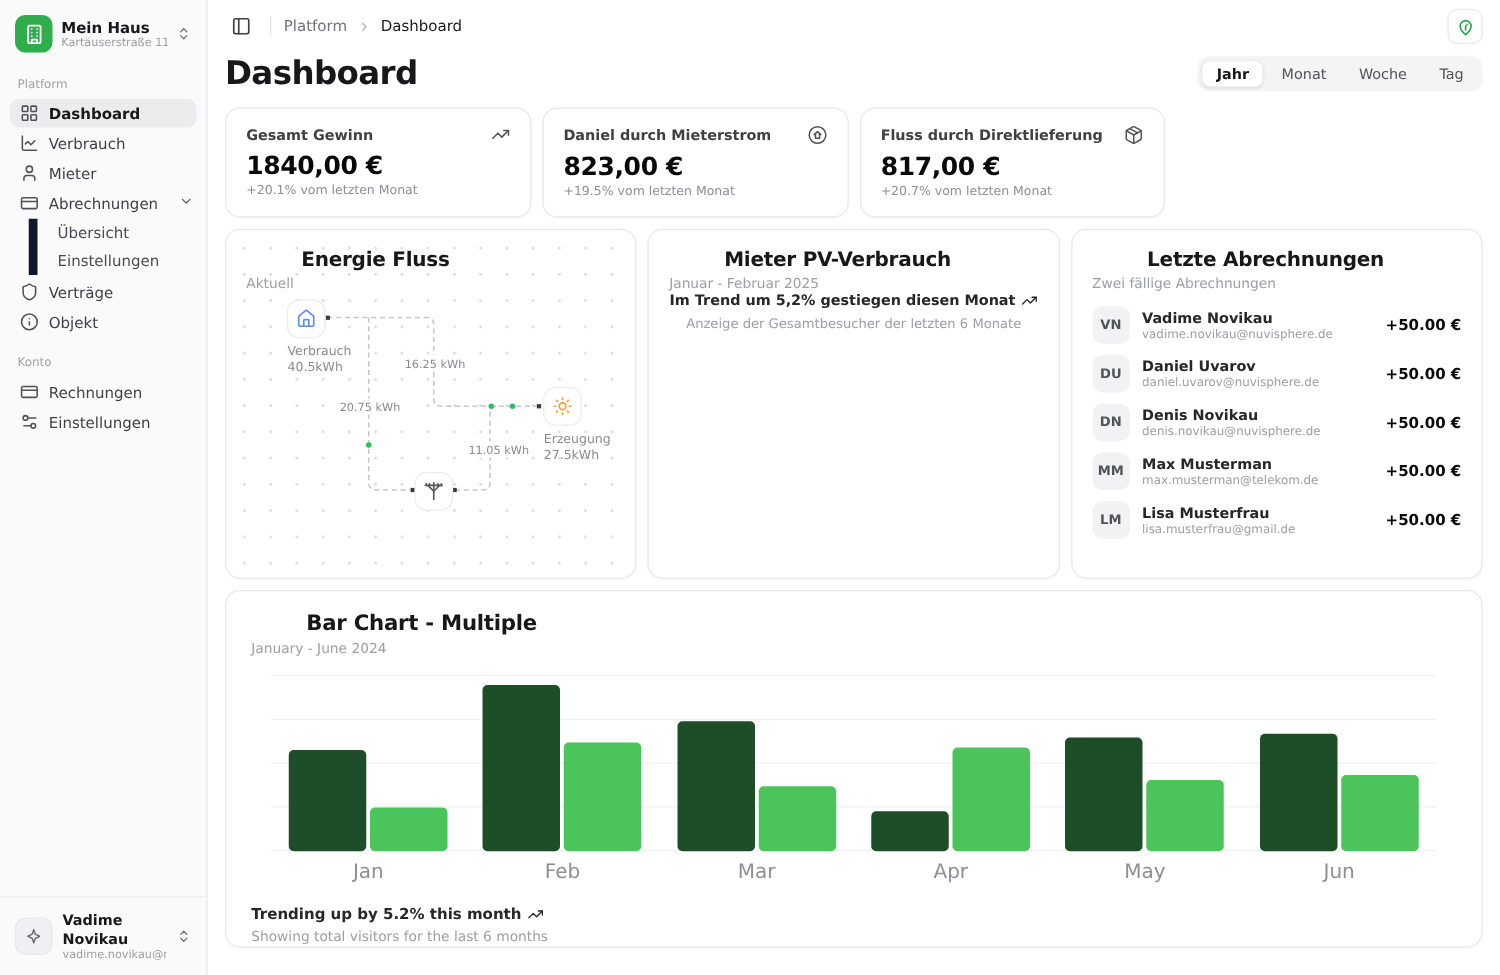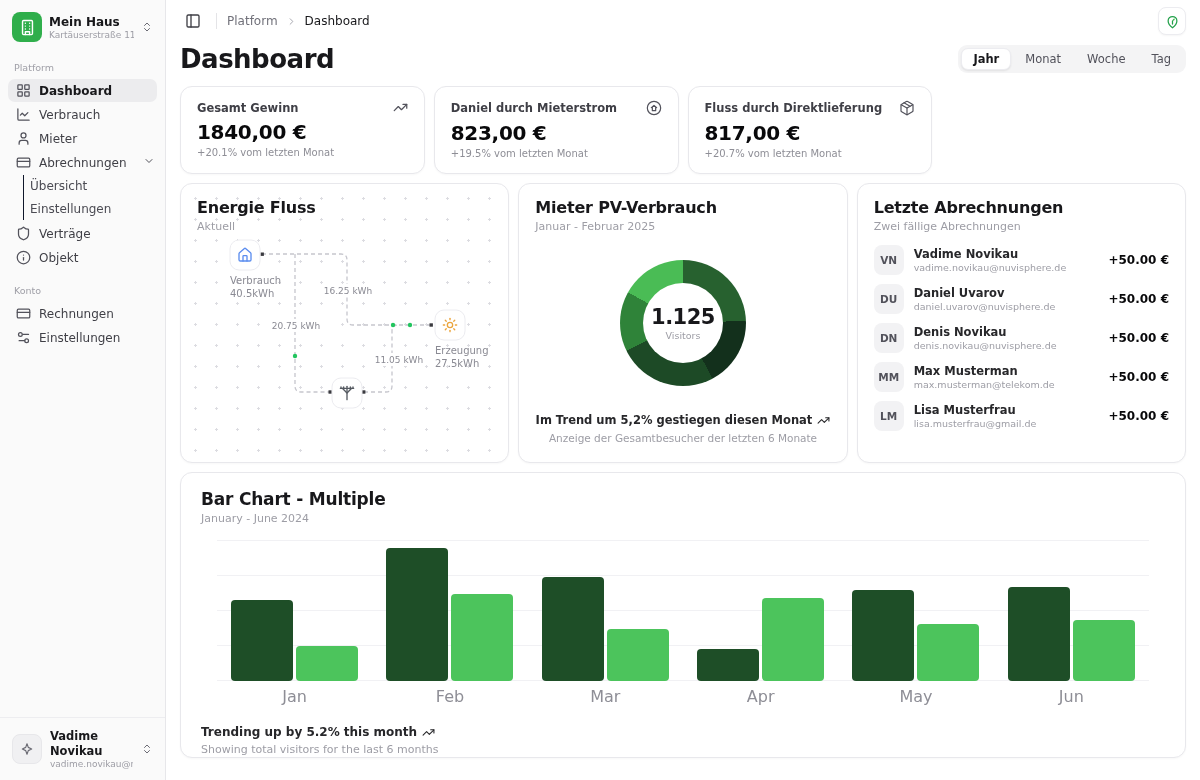--- a/index.html
+++ b/index.html
@@ -16,21 +16,21 @@
   .org-logo { width:30px; height:30px; border-radius:8px; background:#2fae4b; display:flex; align-items:center; justify-content:center; color:#fff; flex:none; }
   .org-meta { flex:1; min-width:0; }
   .org-name { font-size:12px; font-weight:bold; color:#18181b; line-height:1.25; }
   .org-addr { font-size:9px; color:#9d9da5; white-space:nowrap; overflow:hidden; }
   .updown { color:#6b6b74; flex:none; }
   .section-label { font-size:9.5px; color:#a0a0a8; margin:16px 0 6px 6px; }
   .nav-item { display:flex; align-items:center; gap:8px; padding:4px 8px; border-radius:7px; color:#3f3f46; font-size:12px; margin-bottom:1px; cursor:pointer; }
   .nav-item.active { background:#ececee; font-weight:bold; color:#18181b; }
   .nav-item .nicon { width:15px; height:15px; color:#52525b; flex:none; display:flex; }
   .nav-item .spacer { flex:1; }
-  .subtree { margin:1px 0 2px 15px; border-left:1px solid #0f172a; }
+  .subtree { margin:1px 0 2px 15px; border-left:7px solid #0f172a; padding-left:10px; }
   .subtree .nav-item { padding:4px 6px; color:#4b4b53; }
   .side-footer { position:absolute; left:0; right:0; bottom:0; border-top:1px solid #ededf0; padding:8px; }
   .user-row { display:flex; align-items:center; gap:8px; padding:3px 4px; border-radius:8px; cursor:pointer; }
   .user-avatar { width:30px; height:30px; border-radius:8px; background:#f0f0f2; border:1px solid #e7e7ea; color:#6b6b74; display:flex; align-items:center; justify-content:center; flex:none; }
   .user-meta { flex:1; min-width:0; }
   .user-name { font-size:11.5px; font-weight:bold; line-height:1.3; }
   .user-email { font-size:9px; color:#9d9da5; white-space:nowrap; overflow:hidden; }
 
   
   .topbar { height:42px; display:flex; align-items:center; gap:10px; }
@@ -45,21 +45,21 @@
 
   
   .title-row { display:flex; align-items:center; margin:2px 0 12px; }
   .page-title { font-size:26px; font-weight:bold; letter-spacing:-0.5px; }
   .tabs { margin-left:auto; background:#f4f4f5; border-radius:9px; padding:3px; display:flex; gap:2px; }
   .tab { padding:4px 12px; font-size:11.5px; color:#52525b; border-radius:7px; cursor:pointer; white-space:nowrap; }
   .tab.active { background:#fff; color:#18181b; font-weight:bold; box-shadow:0 1px 2px rgba(0,0,0,.08); border:1px solid #ececf0; padding:3px 11px; }
 
   
   .card { background:#fff; border:1px solid #e8e8ec; border-radius:12px; box-shadow:0 1px 2px rgba(0,0,0,.03); }
-  .card-title { font-size:16px; font-weight:bold; letter-spacing:-0.2px; }
+  .card-title { font-size:16px; font-weight:bold; letter-spacing:-0.2px;margin-left:44px; }
   .card-sub { font-size:11px; color:#9d9da5; margin-top:3px; }
 
   
   .stats { display:grid; grid-template-columns:repeat(4,1fr); gap:9px; }
   .stat-card { padding:13px 16px 14px; }
   .stat-head { display:flex; align-items:center; justify-content:space-between;text-align:right; }
   .stat-label { font-size:11.5px; font-weight:bold; color:#3f3f46; }
   .stat-icon { color:#52525b; display:flex; }
   .stat-value { font-size:20px; font-weight:bold; color:#09090b; margin-top:5px; letter-spacing:-0.3px; }
   .stat-delta { font-size:10px; color:#8e8e96; margin-top:3px; }
@@ -398,28 +398,20 @@
                 <path d="M21 3v2"></path>
                 <path d="m19 5-7 7-7-7"></path>
               </svg>
           </g>
         </svg>
       </div>
 
       <div class="card donut-card">
         <div class="card-title">Mieter PV-Verbrauch</div>
         <div class="card-sub">Januar - Februar 2025</div>
-        <div class="donut-wrap">
-          <div class="donut" style="background: conic-gradient(rgb(39, 97, 47) 0deg, rgb(39, 97, 47) 88deg, rgb(19, 48, 28) 88deg, rgb(19, 48, 28) 152deg, rgb(29, 74, 38) 152deg, rgb(29, 74, 38) 243.84deg, rgb(47, 131, 57) 243.84deg, rgb(47, 131, 57) 299.2deg, rgb(74, 188, 85) 299.2deg, rgb(74, 188, 85) 360deg);">
-            <div class="donut-hole">
-              <div class="donut-value">1.125</div>
-              <div class="donut-unit">Visitors</div>
-            </div>
-          </div>
-        </div>
         <div class="donut-foot">
           <div class="foot-primary">
             <span>Im Trend um 5,2% gestiegen diesen Monat</span>
             <svg width="13" height="13" viewBox="0 0 24 24" fill="none" stroke="currentColor" stroke-width="2" stroke-linecap="round" stroke-linejoin="round">
                 <polyline points="22 7 13.5 15.5 8.5 10.5 2 17"></polyline>
                 <polyline points="16 7 22 7 22 13"></polyline>
               </svg>
           </div>
           <div class="foot-secondary">Anzeige der Gesamtbesucher der letzten 6 Monate</div>
         </div>

